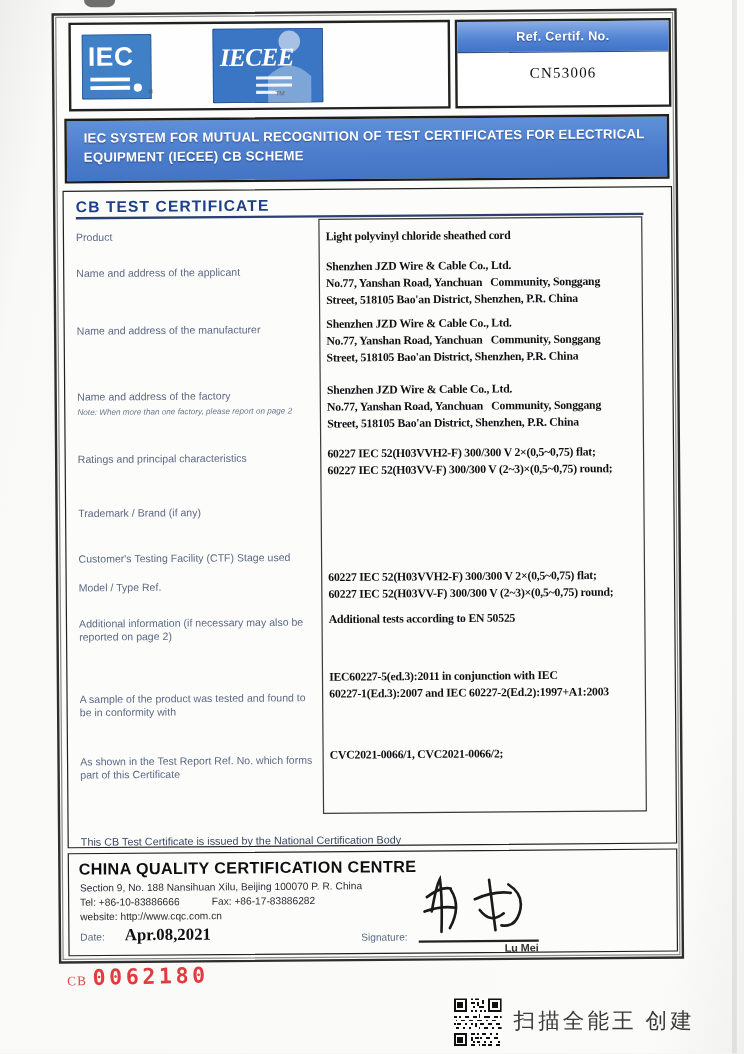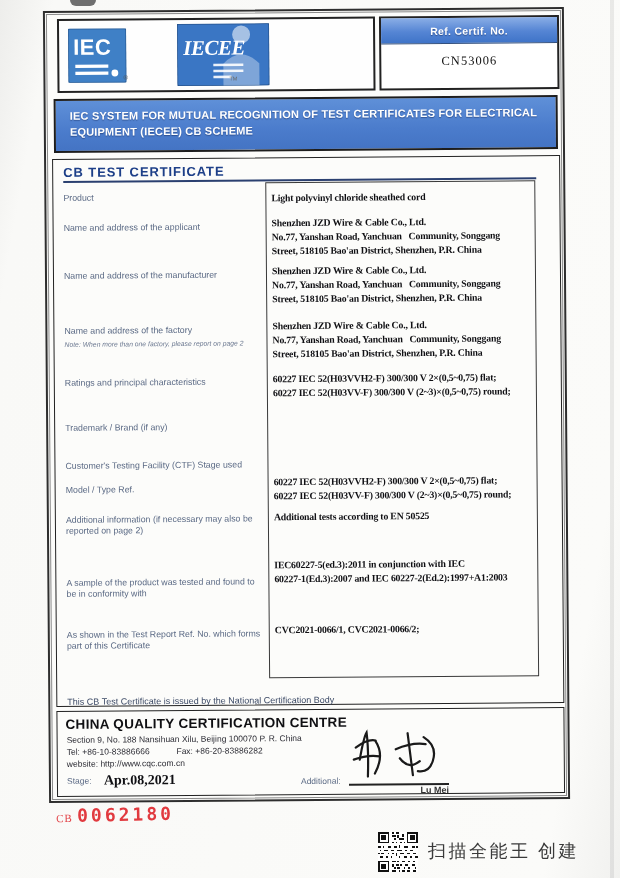--- a/index.html
+++ b/index.html
@@ -174,28 +174,28 @@
 
     <div class="abs issued-line">This CB Test Certificate is issued by the National Certification Body</div>
   </div>
 
   <div class="abs cqc-box">
     <div class="abs ncb-name">CHINA QUALITY CERTIFICATION CENTRE</div>
     <div class="abs ncb-line" style="top:23px">Section 9, No. 188 Nansihuan Xilu, Beijing 100070 P. R. China</div>
     <div class="abs ncb-line" style="top:35px">
       <span>Tel: +86-10-83886666</span>
       <span style="display:inline-block;width:22px"></span>
-      <span>Fax: +86-20-83886282</span>
+      <span>Fax: +86-17-83886282</span>
     </div>
     <div class="abs ncb-line" style="top:47px">website: http://www.cqc.com.cn</div>
 
-    <div class="abs date-label" style="left:9px;top:64px">Stage:</div>
+    <div class="abs date-label" style="left:9px;top:64px">Date:</div>
     <div class="abs date-value">Apr.08,2021</div>
 
-    <div class="abs sig-label" style="left:243px;top:66px">Additional:</div>
+    <div class="abs sig-label" style="left:243px;top:66px">Signature:</div>
     <div class="abs" style="left:288px;top:16px">
       <svg width="120" height="58" viewBox="0 0 120 58">
         <g fill="none" stroke="#1a1a1a" stroke-width="2.2" stroke-linecap="round">
           <path d="M14,34 q4,-22 7,-27 q2,16 1,44"></path>
           <path d="M10,22 q12,-9 20,-7"></path>
           <path d="M8,34 q14,-5 26,-3"></path>
           <path d="M30,16 q9,14 -1,32"></path>
           <path d="M62,8 l5,42"></path>
           <path d="M50,24 q16,-7 30,-5"></path>
           <path d="M54,33 q9,12 20,3"></path>

